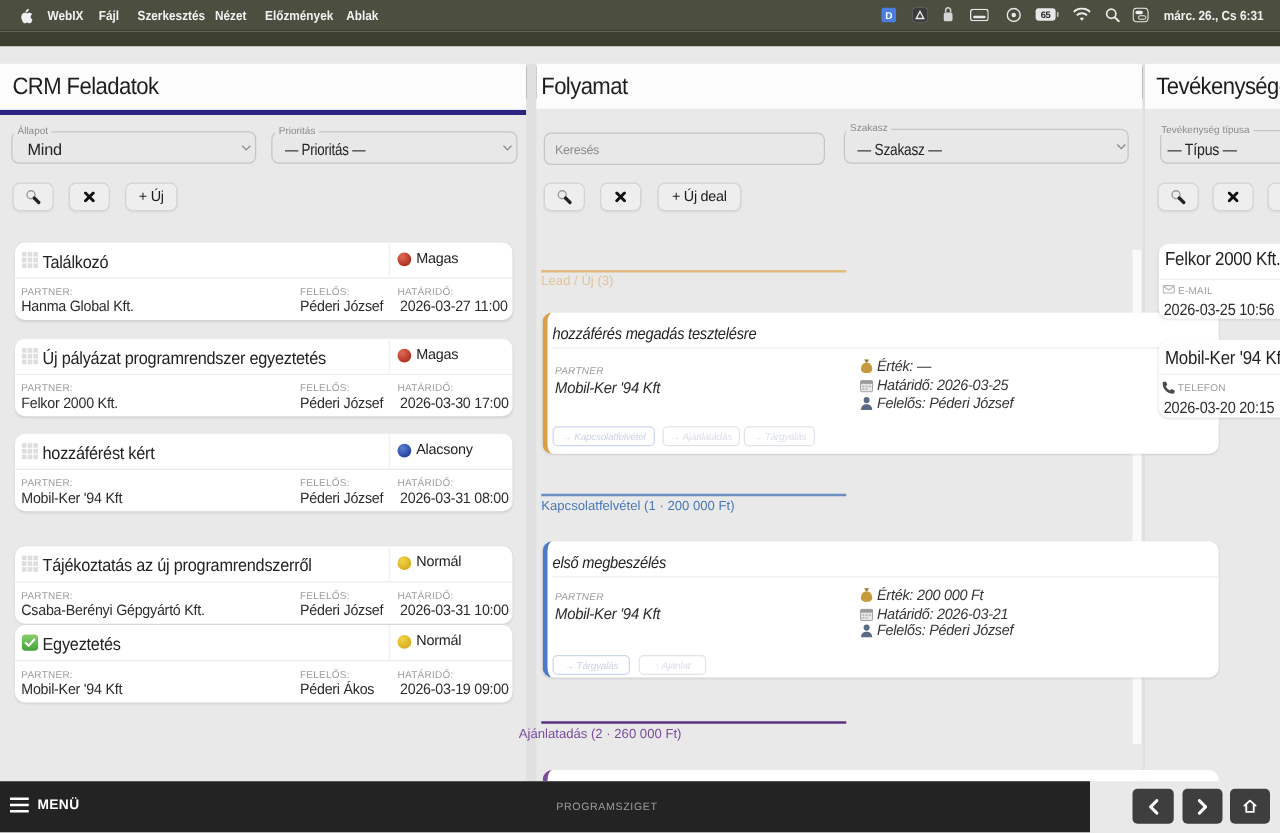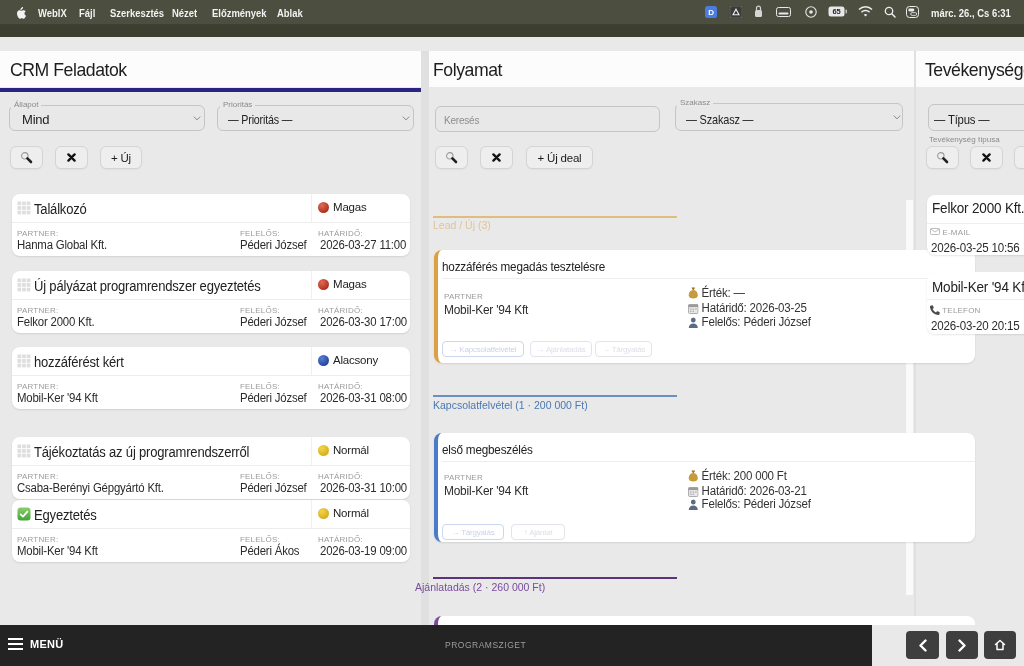--- a/index.html
+++ b/index.html
@@ -33,21 +33,21 @@
 .card .title{position:absolute;left:22px;top:7px;font-size:14px;color:#222;white-space:nowrap;transform:scaleX(0.93);transform-origin:0 50%;}
 .card .icon{position:absolute;left:5px;top:7px;width:14px;height:14px;}
 .card .pdot{position:absolute;left:306px;top:8px;width:11px;height:11px;border-radius:50%;}
 .card .plab{position:absolute;left:321px;top:7px;font-size:11.5px;color:#222;}
 .clab{position:absolute;font-size:8px;color:#9b9b9b;letter-spacing:0.2px;}
 .cval{position:absolute;font-size:12px;color:#2b2b2b;white-space:nowrap;transform:scaleX(0.95);transform-origin:0 50%;}
 .dred{background:radial-gradient(circle at 35% 30%,#e06a55,#b03322 70%);}
 .dblue{background:radial-gradient(circle at 35% 30%,#5b7fd6,#27479e 70%);}
 .dyel{background:radial-gradient(circle at 35% 30%,#f3d44a,#d8b020 70%);}
 
-.deal{position:absolute;left:434px;width:541px;background:#fff;border-radius:8px;box-shadow:0 1px 2px rgba(0,0,0,0.10);border-left:4px solid #888;}
+.deal{position:absolute;left:434px;width:541px;background:#fff;border-radius:8px;box-shadow:0 1px 2px rgba(0,0,0,0.10);border-left:4px solid #888;font-style:italic;}
 .deal .dtitle{position:absolute;left:4px;top:9px;font-size:13px;color:#222;white-space:nowrap;transform:scaleX(0.9);transform-origin:0 50%;}
 .deal .dsep{position:absolute;left:4px;top:28px;right:0;height:1px;background:#ededed;}
 .irow{position:absolute;font-size:12px;color:#333;white-space:nowrap;transform:scaleX(0.96);transform-origin:0 50%;}
 .ghost{position:absolute;height:16px;border:1px solid #e1e4eb;border-radius:4px;color:#dde0e9;font-size:8px;display:flex;align-items:center;justify-content:center;background:#fff;white-space:nowrap;overflow:hidden;}
 .shead{position:absolute;font-size:10.5px;white-space:nowrap;letter-spacing:0;}
 .sline{position:absolute;width:244px;height:2px;}
 
 .acard{position:absolute;left:927px;width:110px;background:#fff;border-radius:8px 0 0 8px;box-shadow:0 1px 2px rgba(0,0,0,0.10);}
 
 #footer{position:absolute;left:0;top:625px;width:872px;height:41px;background:#232323;}
@@ -380,21 +380,21 @@
   <div class="ghost" style="left:73px;top:91px;width:54px;">↑ Ajánlat</div>
 </div>
 
 <div class="sline" style="left:433px;top:577px;background:#5d3380;"></div>
 <div class="shead" style="left:415px;top:581px;color:#7b4a9e;">Ajánlatadás (2 · 260 000 Ft)</div>
 
 <div class="deal" style="top:616px;height:9px;border-left-color:#7b4a9e;border-radius:8px 8px 0 0;box-shadow:none;">
 </div>
 
 <div class="sel" style="left:928px;top:104px;width:110px;height:27px;"></div>
-<div class="sellab" style="left:926px;top:99px;margin-top:36px;">Tevékenység típusa</div>
+<div class="sellab" style="left:926px;top:99px;">Tevékenység típusa</div>
 <div class="selval" style="left:934px;top:112px;transform:scaleX(0.87);transform-origin:0 50%;">— Típus —</div>
 
 <div class="btn" style="left:926px;top:146px;width:33px;">
     <svg width="13" height="13" viewBox="0 0 13 13">
       <circle cx="4.8" cy="4.8" r="3.2" fill="none" stroke="#9a9a9a" stroke-width="1.1"></circle>
       <line x1="7.4" y1="7.4" x2="11" y2="11" stroke="#222" stroke-width="2.6" stroke-linecap="round"></line>
     </svg>
   </div>
 <div class="btn" style="left:970px;top:146px;width:33px;">
     <svg width="9" height="9" viewBox="0 0 9 9">

